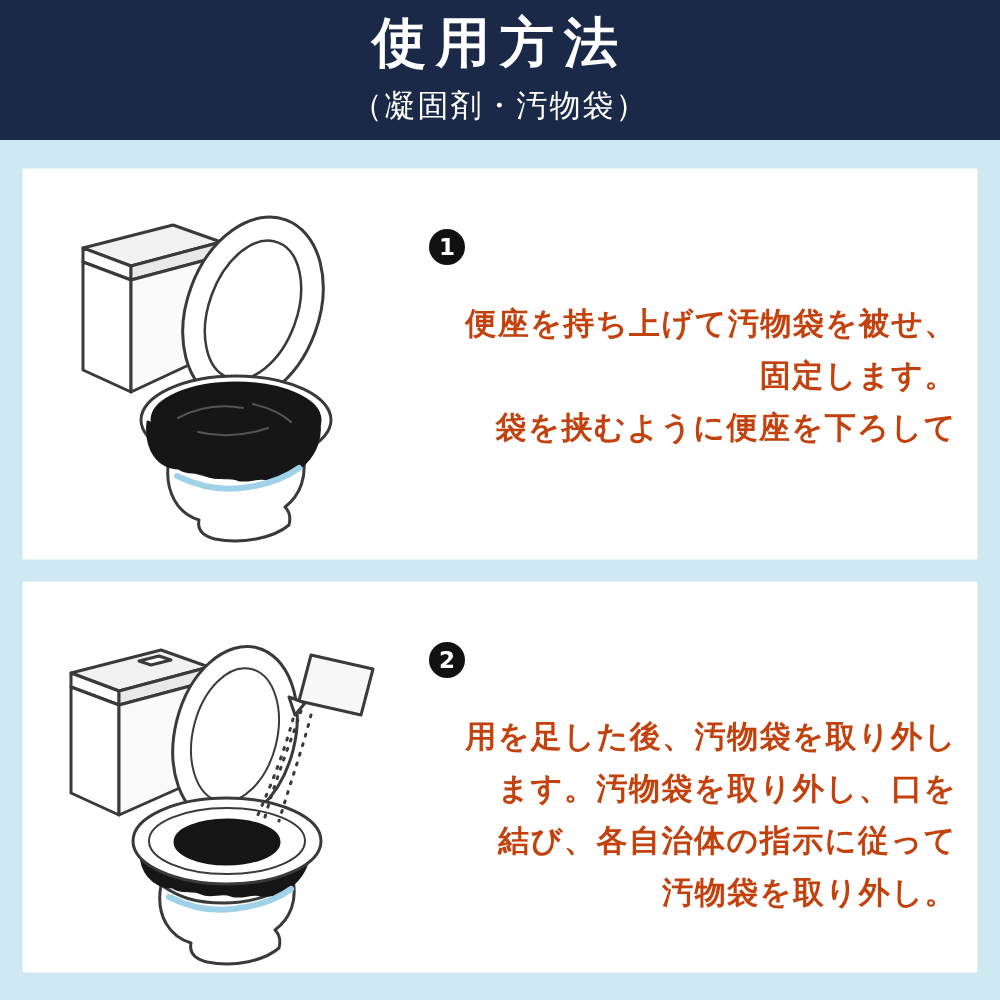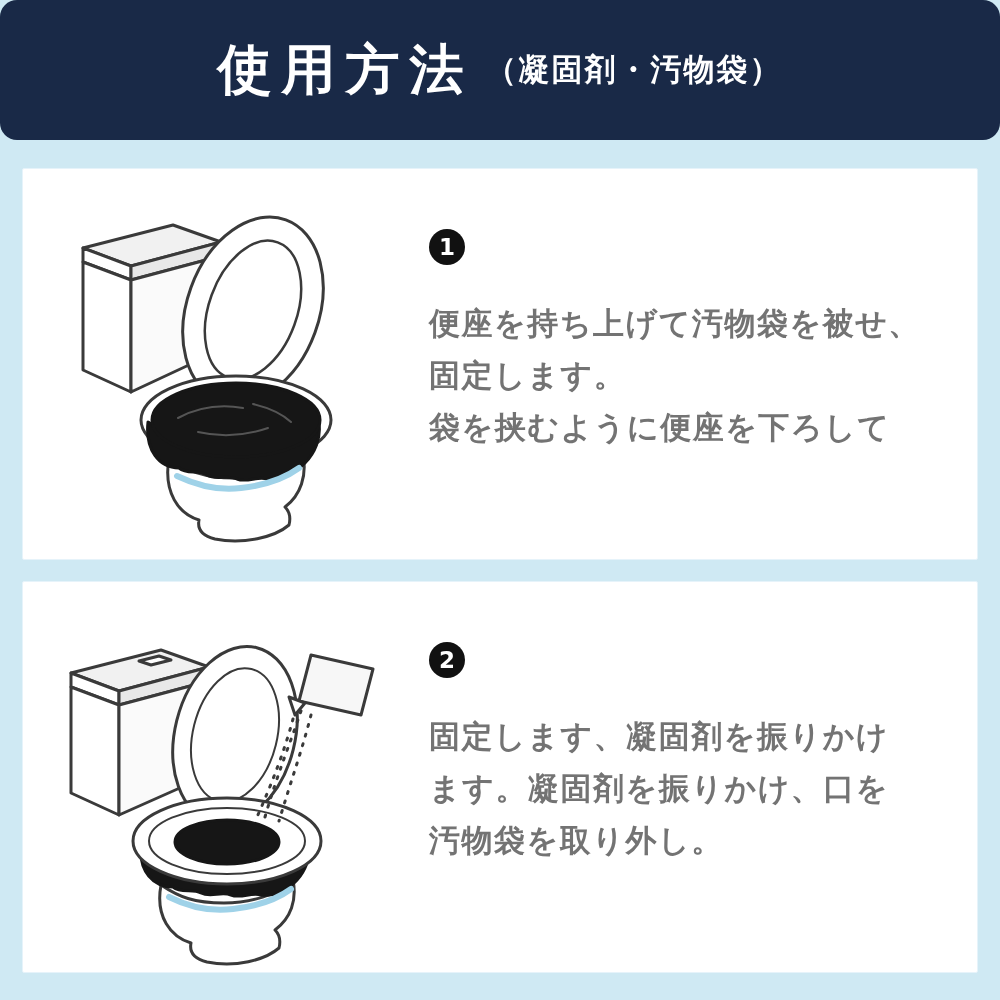--- a/index.html
+++ b/index.html
@@ -7,34 +7,34 @@
   body {
     font-family: "DejaVu Sans", "Liberation Sans", sans-serif;
     background: #cfe9f3;
     overflow: hidden;
   }
   .header {
     height: 140px;
     background: #192947;
     color: #fff;
     display: flex;
+    flex-direction: column;
     align-items: center;
     justify-content: center;
     gap: 12px;
-    border-radius: 17px;
   }
   .title {
     font-size: 54px;
     font-weight: 700;
     letter-spacing: 10px;
     line-height: 1.1;
   }
   .subtitle {
     font-size: 31px;
-    font-weight: 700;
+    font-weight: 400;
     letter-spacing: 2px;
   }
   .main {
     padding: 28px 22px 0 22px;
     display: flex;
     flex-direction: column;
     gap: 21px;
   }
   .panel {
     background: #ffffff;
@@ -63,24 +63,25 @@
     display: flex;
     align-items: center;
     justify-content: center;
     font-size: 23px;
     font-weight: 700;
     margin-bottom: 32px;
   }
   .step-text .line {
     font-size: 31px;
     font-weight: 700;
-    color: #737373;
+    color: #c2410c;
     line-height: 52px;
     letter-spacing: 1.5px;
     white-space: nowrap;
+    text-align: right;
   }
 </style>
 </head>
 <body>
 
 <div class="header">
   <div class="title">使用方法</div>
   <div class="subtitle">（凝固剤・汚物袋）</div>
 </div>
 
@@ -158,20 +159,21 @@
             <path d="M258,126 C248,156 234,190 222,232"></path>
             <path d="M268,130 C260,162 248,196 236,236"></path>
             <path d="M250,134 C242,164 230,196 214,232"></path>
           </g>
         </g>
       </svg>
     </div>
     <div class="content">
       <div class="badge">2</div>
       <div class="step-text">
-        <div class="line">固定します、凝固剤を振りかけ</div>
-        <div class="line">ます。凝固剤を振りかけ、口を</div>
+        <div class="line">用を足した後、汚物袋を取り外し</div>
+        <div class="line">ます。汚物袋を取り外し、口を</div>
+        <div class="line">結び、各自治体の指示に従って</div>
         <div class="line">汚物袋を取り外し。</div>
       </div>
     </div>
   </div>
 
 </div>
 
 </body></html>

